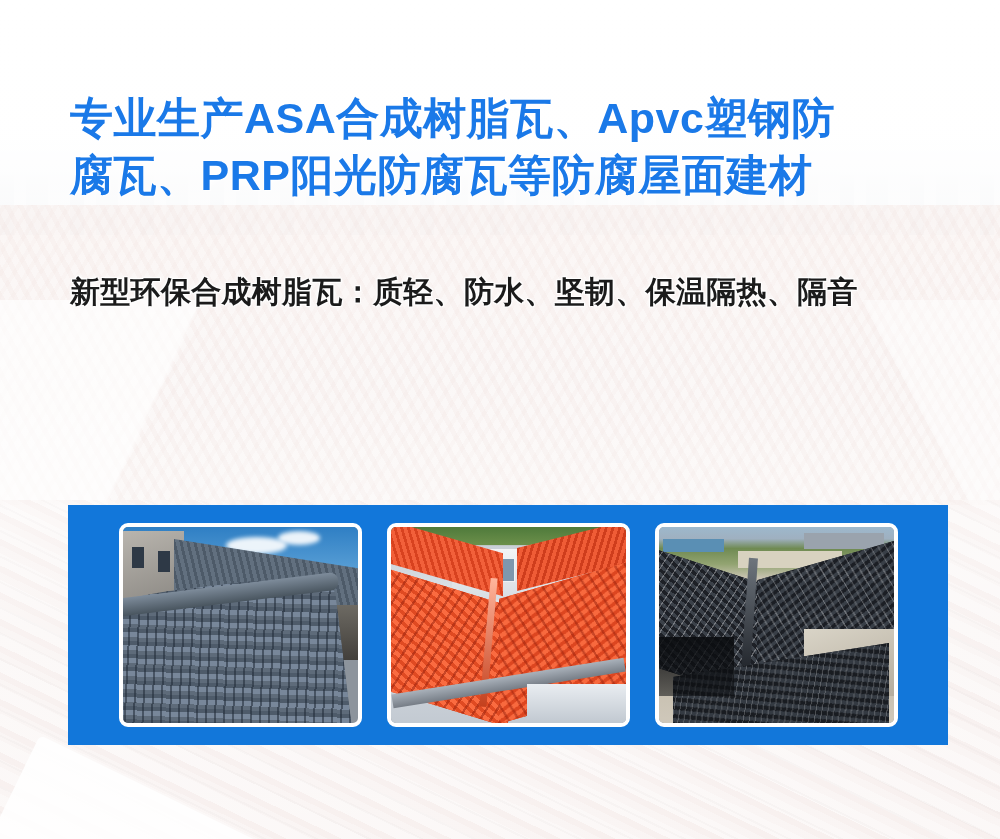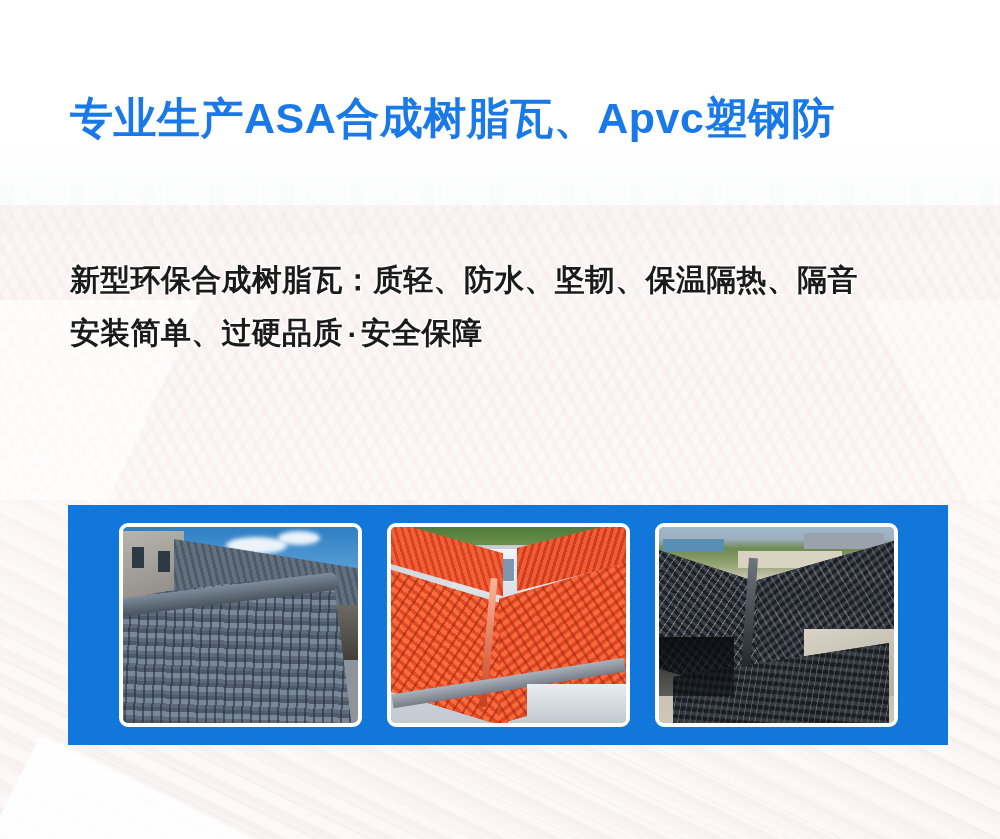--- a/index.html
+++ b/index.html
@@ -104,21 +104,21 @@
   .text-block{position:absolute;left:70px;top:90px;width:890px;}
   .headline{
     font-size:43px;line-height:57px;font-weight:bold;
     color:#1a79e8;letter-spacing:.5px;white-space:nowrap;
     text-shadow:
       0 0 6px rgba(255,255,255,.95),
       0 0 12px rgba(255,255,255,.85),
       1px 1px 0 rgba(255,255,255,.9),
       -1px -1px 0 rgba(255,255,255,.9);
   }
-  .sub-block{position:absolute;left:70px;top:256px;width:900px;font-family:Liberation Mono, monospace;}
+  .sub-block{position:absolute;left:70px;top:265px;width:900px;}
   .subline{
     font-size:30px;line-height:53px;font-weight:bold;
     color:#1b1b1b;letter-spacing:.3px;white-space:nowrap;
     text-shadow:
       0 0 5px rgba(255,255,255,.95),
       1px 1px 0 rgba(255,255,255,.9),
       -1px -1px 0 rgba(255,255,255,.9),
       1px -1px 0 rgba(255,255,255,.9),
       -1px 1px 0 rgba(255,255,255,.9);
   }
@@ -227,25 +227,25 @@
   <div class="bg-layer bg-sky"></div>
   <div class="bg-layer bg-city"></div>
   <div class="bg-layer bg-roofs"></div>
   <div class="bg-layer bg-gable"></div>
   <div class="bg-layer bg-tiles"></div>
   <div class="bg-layer bg-ridge" style="position:absolute;"></div>
   <div class="bg-layer bg-veil"></div>
 
   <div class="text-block">
     <div class="headline">专业生产ASA合成树脂瓦、Apvc塑钢防</div>
+    <div class="headline">腐瓦、PRP阳光防腐瓦等防腐屋面建材</div>
   </div>
 
   <div class="sub-block">
     <div class="subline">新型环保合成树脂瓦：质轻、防水、坚韧、保温隔热、隔音</div>
-    <div class="subline">安装简单、过硬品质·安全保障</div>
   </div>
 
   <div id="gallery-panel">
 
     <div class="photo">
       <div class="ph-inner">
         <div class="p1-sky"></div>
         <div class="p1-cloud" style="left:44%;top:5%;width:26%;height:9%;"></div>
         <div class="p1-cloud" style="left:66%;top:2%;width:18%;height:7%;"></div>
         <div class="p1-cloud" style="left:30%;top:12%;width:14%;height:5%;"></div>

